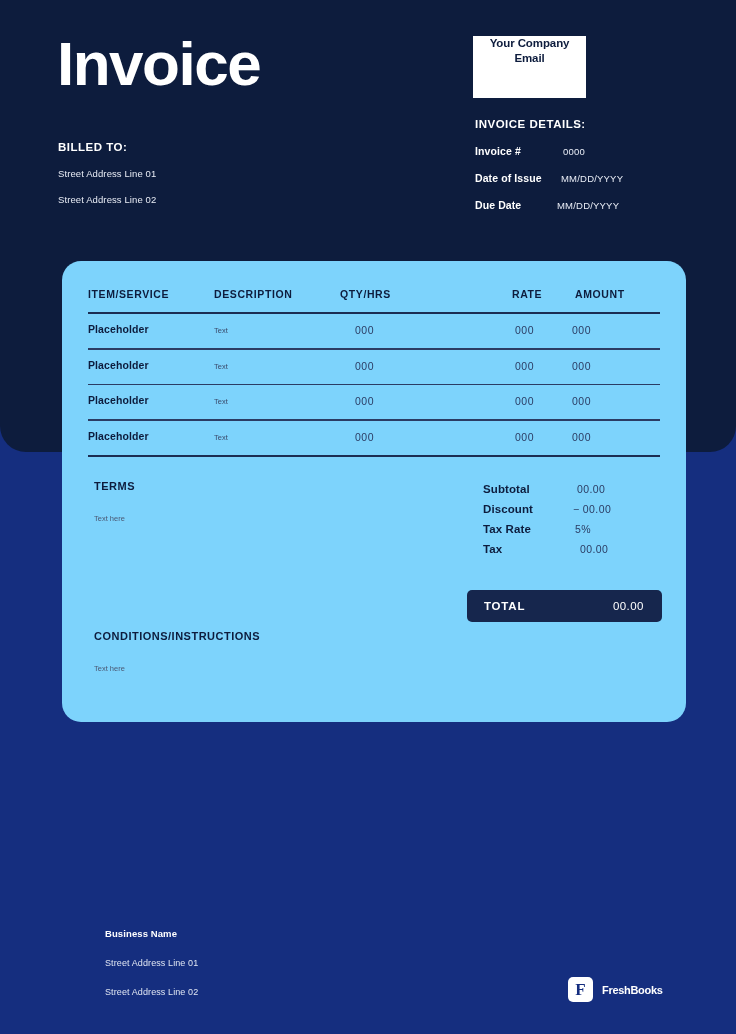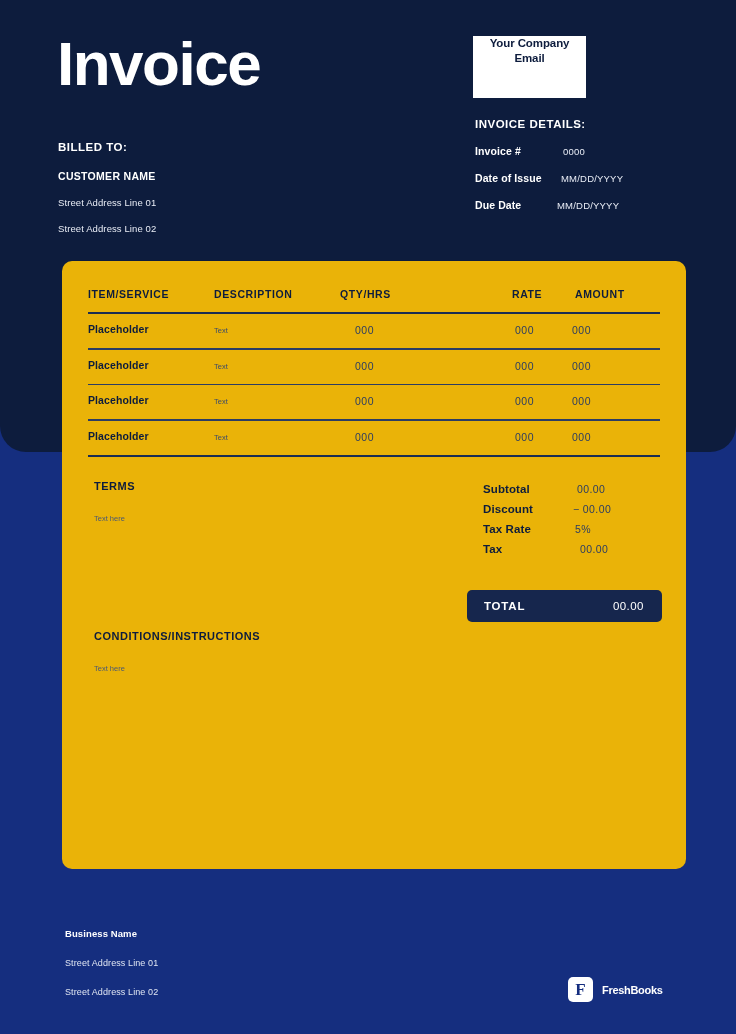--- a/index.html
+++ b/index.html
@@ -57,22 +57,22 @@
     color:#ffffff;font-size:10.5px;font-weight:bold;letter-spacing:0.1px;
     width:88px;flex:0 0 88px;
   }
   #invoice-details .dt-value{
     color:#e8ecf5;font-size:9.5px;font-weight:normal;letter-spacing:0.2px;
   }
   #invoice-details .dt-row.r2 .dt-value{margin-left:-2px;}
   #invoice-details .dt-row.r3 .dt-value{margin-left:-6px;}
   
   #card{
-    position:absolute;left:62px;top:261px;width:624px;height:608px;
-    background:#eab308;border-radius:10px;z-index:3;
+    position:absolute;left:62px;top:261px;width:624px;height:461px;
+    background:#7dd3fc;border-radius:19px;z-index:3;
   }
   
   #items-table{position:absolute;left:26px;top:27px;width:572px;}
   .tbl-head{position:relative;height:24px;}
   .tbl-head span{
     position:absolute;top:0;
     color:#0d1c3d;font-size:10.5px;font-weight:bold;letter-spacing:0.6px;
     white-space:nowrap;
   }
   .c-item{left:0px;}
@@ -139,21 +139,21 @@
   }
   #total-bar .tb-label{
     color:#ffffff;font-size:11.5px;font-weight:bold;letter-spacing:0.8px;
     margin-left:17px;width:93px;flex:0 0 93px;
   }
   #total-bar .tb-value{
     color:#ffffff;font-size:11.5px;font-weight:normal;letter-spacing:0.4px;
   }
   
   #footer{position:absolute;left:0;top:918px;width:736px;height:116px;z-index:4;}
-  .ft-col{position:absolute;}
+  .ft-col{position:absolute;margin-left:40px;}
   #ft-col-1{left:65px;top:10px;}
   #ft-col-2{left:313px;top:10px;}
   .ft-strong{
     color:#ffffff;font-size:9.5px;font-weight:bold;letter-spacing:0.1px;
   }
   .ft-line{
     color:#dfe5f2;font-size:9px;font-weight:normal;letter-spacing:0.1px;
     margin-top:19px;
   }
   #freshbooks-logo{
@@ -183,21 +183,20 @@
 
 <div id="logo-box">
   <div class="logo-text">
     <span>Your Company</span><br>
     <span>Email</span>
   </div>
 </div>
 
 <div id="billed-to">
   <div class="sec-head">BILLED TO:</div>
-  <div class="cust-name">CUSTOMER NAME</div>
   <div class="addr">Street Address Line 01</div>
   <div class="addr">Street Address Line 02</div>
 </div>
 
 <div id="invoice-details">
   <div class="dt-title">INVOICE DETAILS:</div>
   <div class="dt-row r1">
     <span class="dt-label">Invoice #</span>
     <span class="dt-value">0000</span>
   </div>

